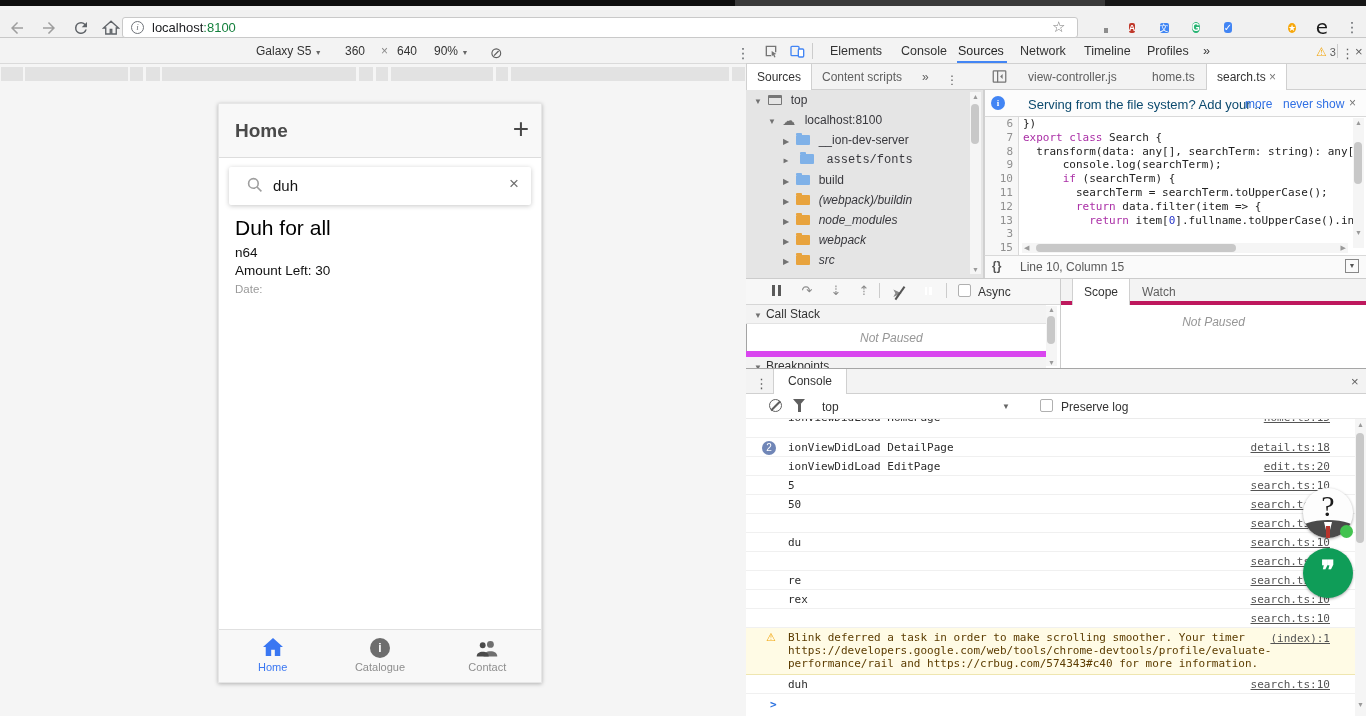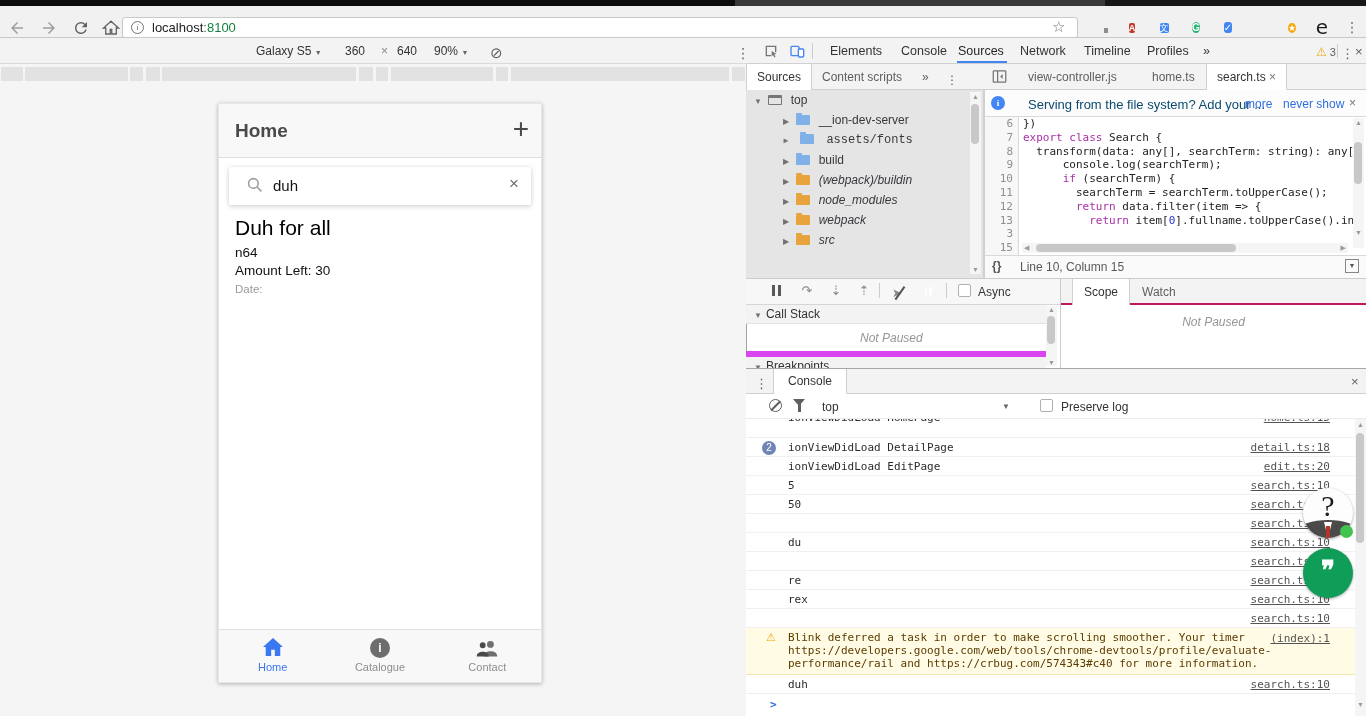--- a/index.html
+++ b/index.html
@@ -131,21 +131,21 @@
   .exc-circle { width:16px; height:16px; border-radius:50%; background:#757575; position:relative; }
   .exc-circle:before { content:""; position:absolute; left:4.5px; top:4px; width:2.5px; height:8px; background:#fff; }
   .exc-circle:after { content:""; position:absolute; left:9px; top:4px; width:2.5px; height:8px; background:#fff; }
   .chk { width:13px; height:13px; background:#fff; border:1px solid #b0b0b0; border-radius:2px; }
   .lbl12 { font-size:12px; color:#333; }
   .sect-head { left:746px; width:300px; height:19px; background:#f3f3f3; border-bottom:1px solid #e3e3e3; font-size:12px; color:#333; line-height:19px; }
   .sect-arrow { font-size:8px; color:#727272; padding:0 4px 0 8px; }
   .notpaused { font-style:italic; color:#969696; font-size:12px; }
   .cs-scroll { left:1046px; top:306px; width:11px; height:60px; }
   .scopepane { left:1060px; top:278px; width:306px; height:90px; background:#fff; border-left:1px solid #ccc; border-top:1px solid #ccc; }
-  .scope-tabs { position:absolute; left:0; top:0; width:100%; height:26px; background:#f3f3f3; border-bottom:2px solid #be185d; }
+  .scope-tabs { position:absolute; left:0; top:0; width:100%; height:26px; background:#f3f3f3; border-bottom:4px solid #be185d; }
   .scope-tab { position:absolute; top:0; height:26px; line-height:26px; padding:0 11px; font-size:12px; color:#5f5f5f; }
   .scope-tab.sel { background:#fff; border-left:1px solid #d0d0d0; border-right:1px solid #d0d0d0; color:#333; }
 
   
   .con-top { left:746px; top:368px; width:620px; height:1px; background:#a6a6a6; }
   .con-tabs { left:746px; top:369px; width:620px; height:25px; background:#f3f3f3; border-bottom:1px solid #d0d0d0; }
   .con-kebab { left:755px; top:374px; font-size:13px; color:#5f5f5f; }
   .con-tab { left:773px; top:369px; height:26px; line-height:25px; padding:0 14px; background:#fff; border-left:1px solid #d0d0d0; border-right:1px solid #d0d0d0; font-size:12px; color:#333; }
   .con-close { left:1351px; top:374px; font-size:13px; color:#5f5f5f; }
   .con-filter { left:746px; top:394px; width:620px; height:25px; background:#fff; border-bottom:1px solid #ebebeb; }
@@ -344,20 +344,25 @@
   <span class="abs mini-tab" style="left:1152px">home.ts</span>
   <span class="abs mini-tab white" style="left:1206px"><span>search.ts</span> <span style="color:#787878">×</span></span>
 
   
   <div class="abs treepane" id="treepane">
       <div class="tree-row" style="padding-left: 6px;">
       <span class="tw">▼</span>
       <span class="ticon i-frame"></span>
       <span class="tlabel">top</span>
     </div>
+      <div class="tree-row" style="padding-left: 20px;">
+      <span class="tw">▼</span>
+      <span class="ticon i-cloud">☁</span>
+      <span class="tlabel">localhost:8100</span>
+    </div>
       <div class="tree-row" style="padding-left: 34px;">
       <span class="tw">▶</span>
       <span class="ticon i-fblue"></span>
       <span class="tlabel">__ion-dev-server</span>
     </div>
       <div class="tree-row" style="padding-left: 34px; font-family: Liberation Mono, monospace;">
       <span class="tw">▶</span>
       <span class="ticon i-fblue"></span>
       <span class="tlabel">assets/fonts</span>
     </div>

